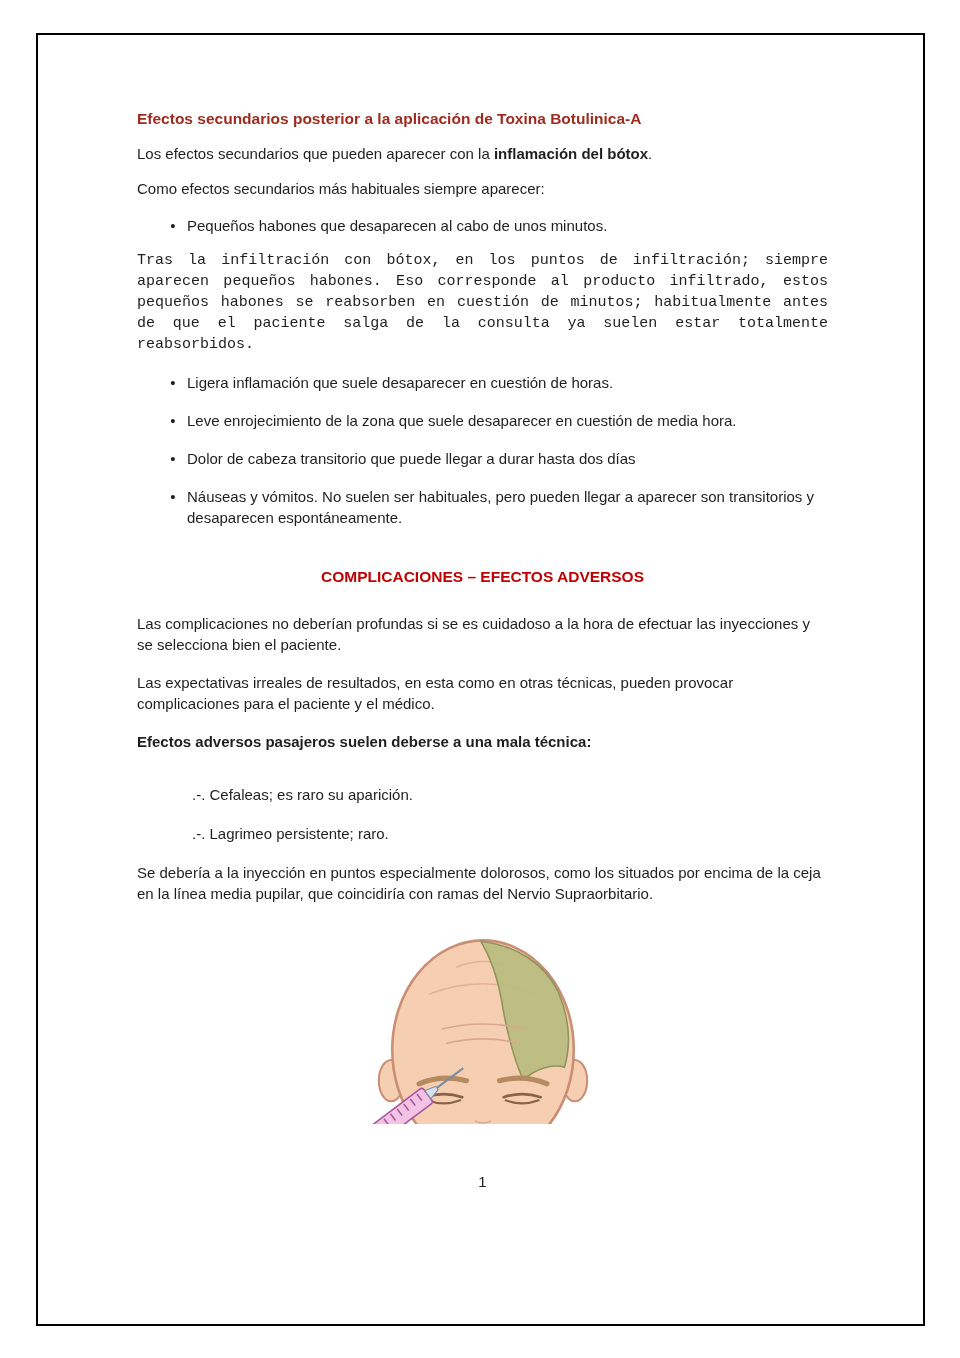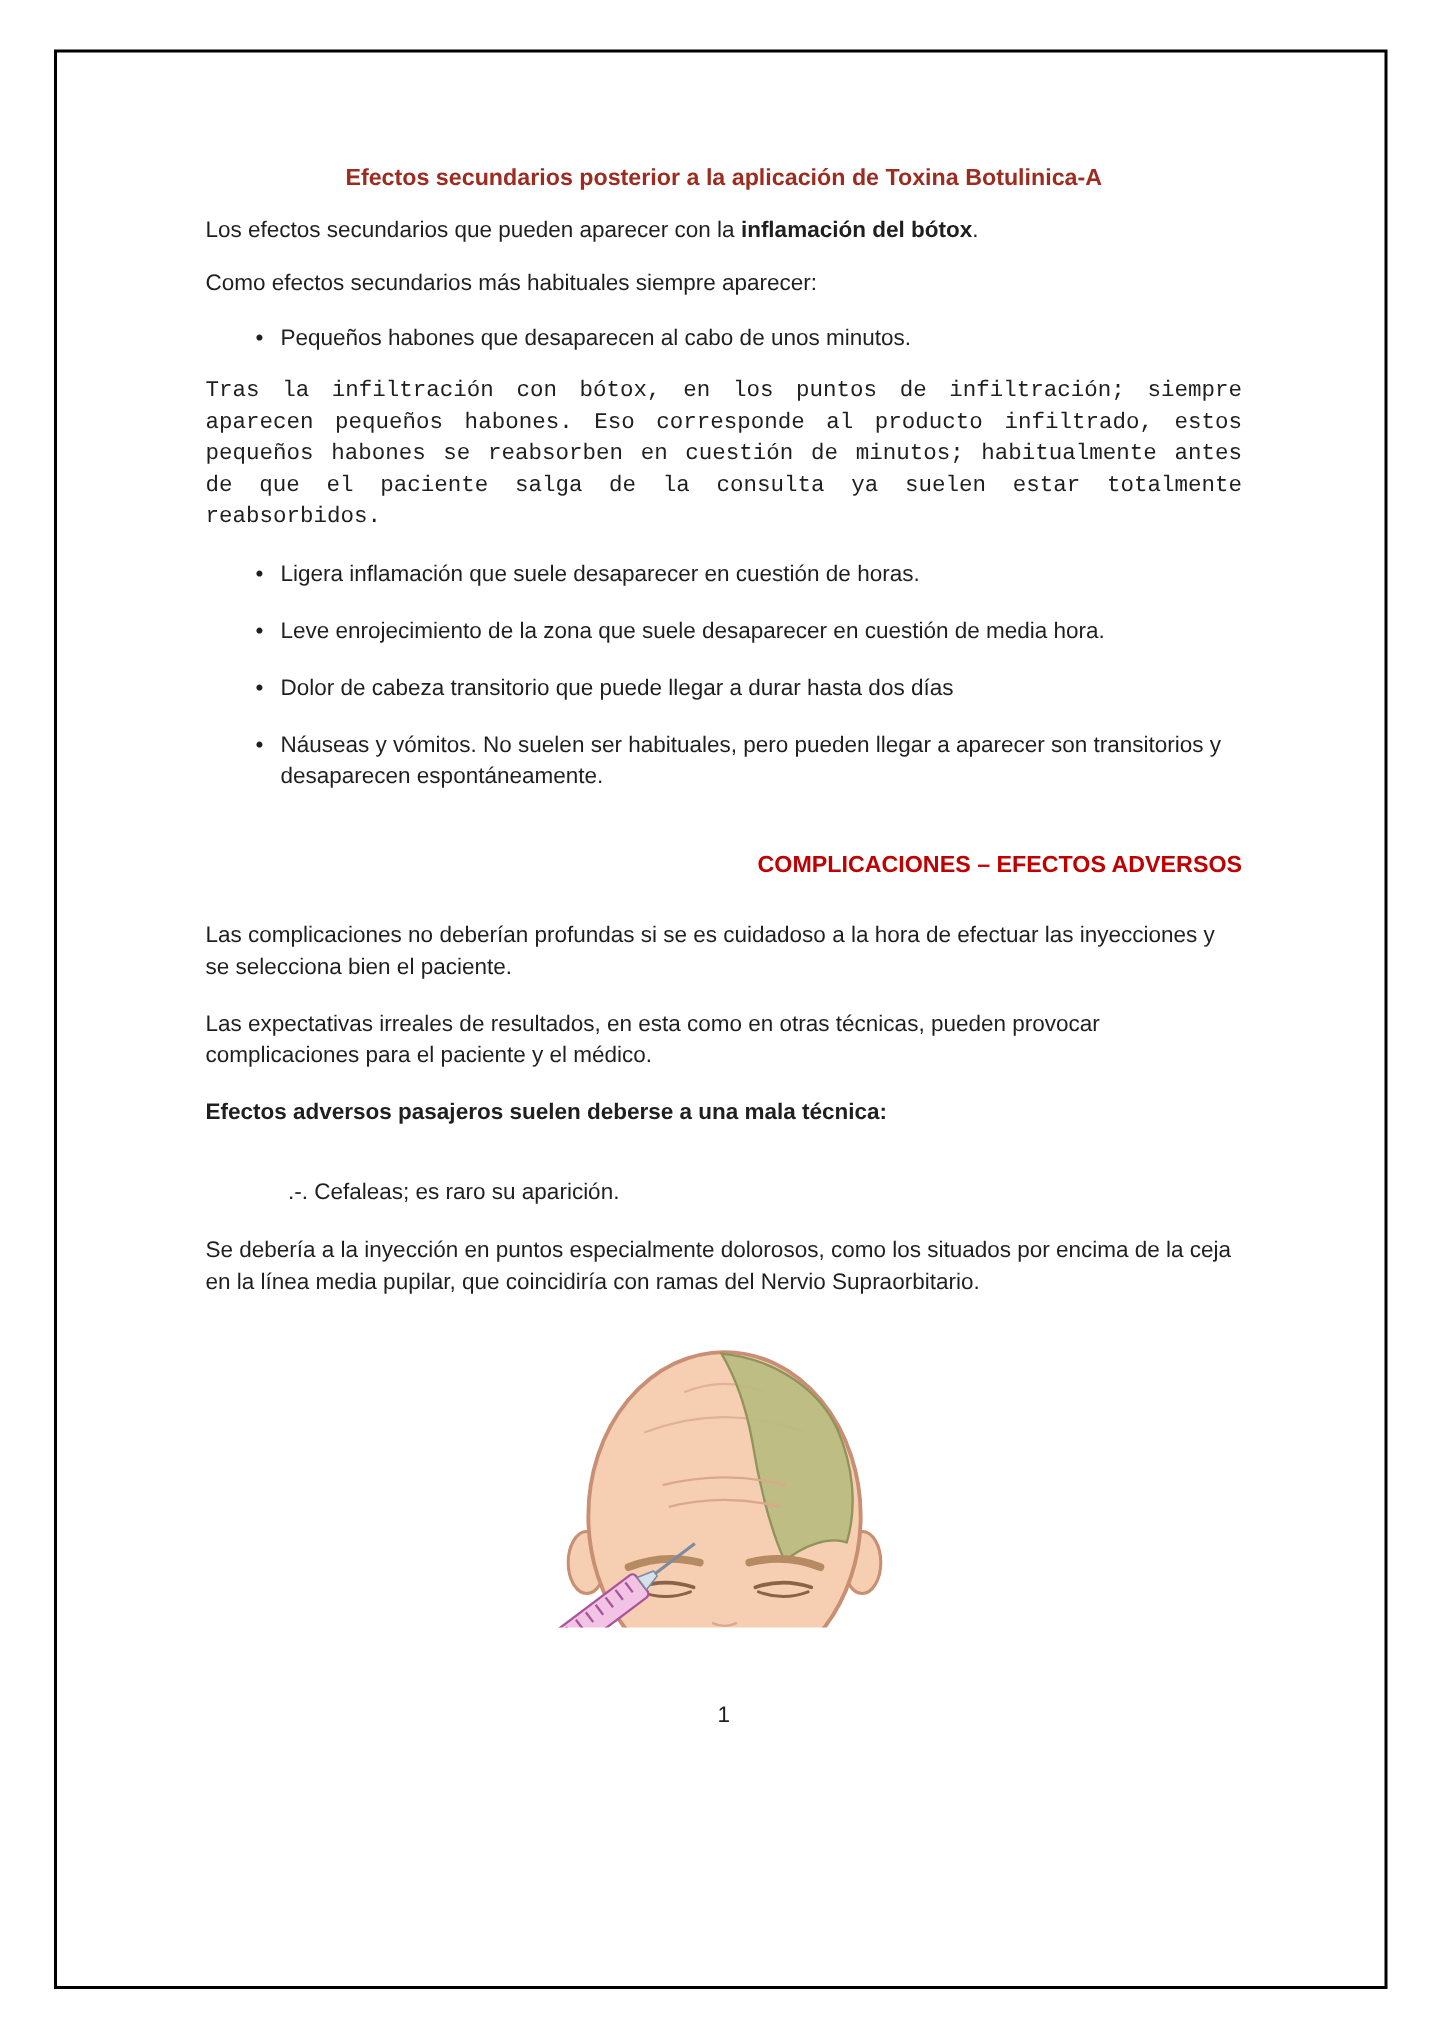--- a/index.html
+++ b/index.html
@@ -13,31 +13,30 @@
     position:absolute; left:36px; top:33px; width:889px; height:1293px;
     border:2px solid #000;
   }
   .content {
     position:absolute; left:137px; top:108px; width:691px;
     font-size:15px; line-height:21px;
   }
   .title {
     color:var(--title, #9e2b20); font-weight:bold; font-size:15.5px;
     margin-bottom:14px;
-    text-align:center;
   }
   p { margin-bottom:14px; }
   .lead { margin-bottom:16px; }
   .justify { text-align:justify;font-family:Liberation Mono, monospace; }
   .bullet { display:flex; margin-bottom:14px; }
   .bullet .dot { width:28px; text-align:center; flex:0 0 28px; margin-left:22px; }
   .bullet .btxt { flex:1; }
   .spaced { margin-bottom:17px; }
   .section-heading {
-    color:var(--heading, #c00000); font-weight:bold; text-align:right;
+    color:var(--heading, #c00000); font-weight:bold; text-align:center;
     margin-top:38px; margin-bottom:26px; font-size:15.5px;
   }
   .bold-lead { font-weight:bold; margin-bottom:32px; }
   .dash-line { margin-left:55px; margin-bottom:18px; }
   .dash-par { text-indent:55px; margin-bottom:17px; }
   .figure { width:250px; margin:24px auto 0; }
   .page-number { text-align:center; margin-top:42px; font-size:15px; }
   b { font-weight:bold; }
 </style>
 </head>
@@ -78,20 +77,21 @@
   </div>
 
   <div class="section-heading">COMPLICACIONES – EFECTOS ADVERSOS</div>
 
   <p class="spaced">Las complicaciones no deberían profundas si se es cuidadoso a la hora de efectuar las inyecciones y se selecciona bien el paciente.</p>
   <p class="spaced">Las expectativas irreales de resultados, en esta como en otras técnicas, pueden provocar complicaciones para el paciente y el médico.</p>
 
   <div class="bold-lead">Efectos adversos pasajeros suelen deberse a una mala técnica:</div>
 
   <div class="dash-line">.-. Cefaleas; es raro su aparición.</div>
+  <div class="dash-line">.-. Lagrimeo persistente; raro.</div>
 
   <p>Se debería a la inyección en puntos especialmente dolorosos, como los situados por encima de la ceja en la línea media pupilar, que coincidiría con ramas del Nervio Supraorbitario.</p>
 
   <div class="figure">
     <svg width="250" height="196" viewBox="0 0 240 190">
 
       <ellipse cx="31" cy="148" rx="12" ry="20" fill="#f6cfb2" stroke="#c98f74" stroke-width="2"></ellipse>
       <ellipse cx="209" cy="148" rx="12" ry="20" fill="#f6cfb2" stroke="#c98f74" stroke-width="2"></ellipse>
 
       <ellipse cx="120" cy="118" rx="88" ry="106" fill="#f6cfb2" stroke="#c98f74" stroke-width="2.5"></ellipse>

